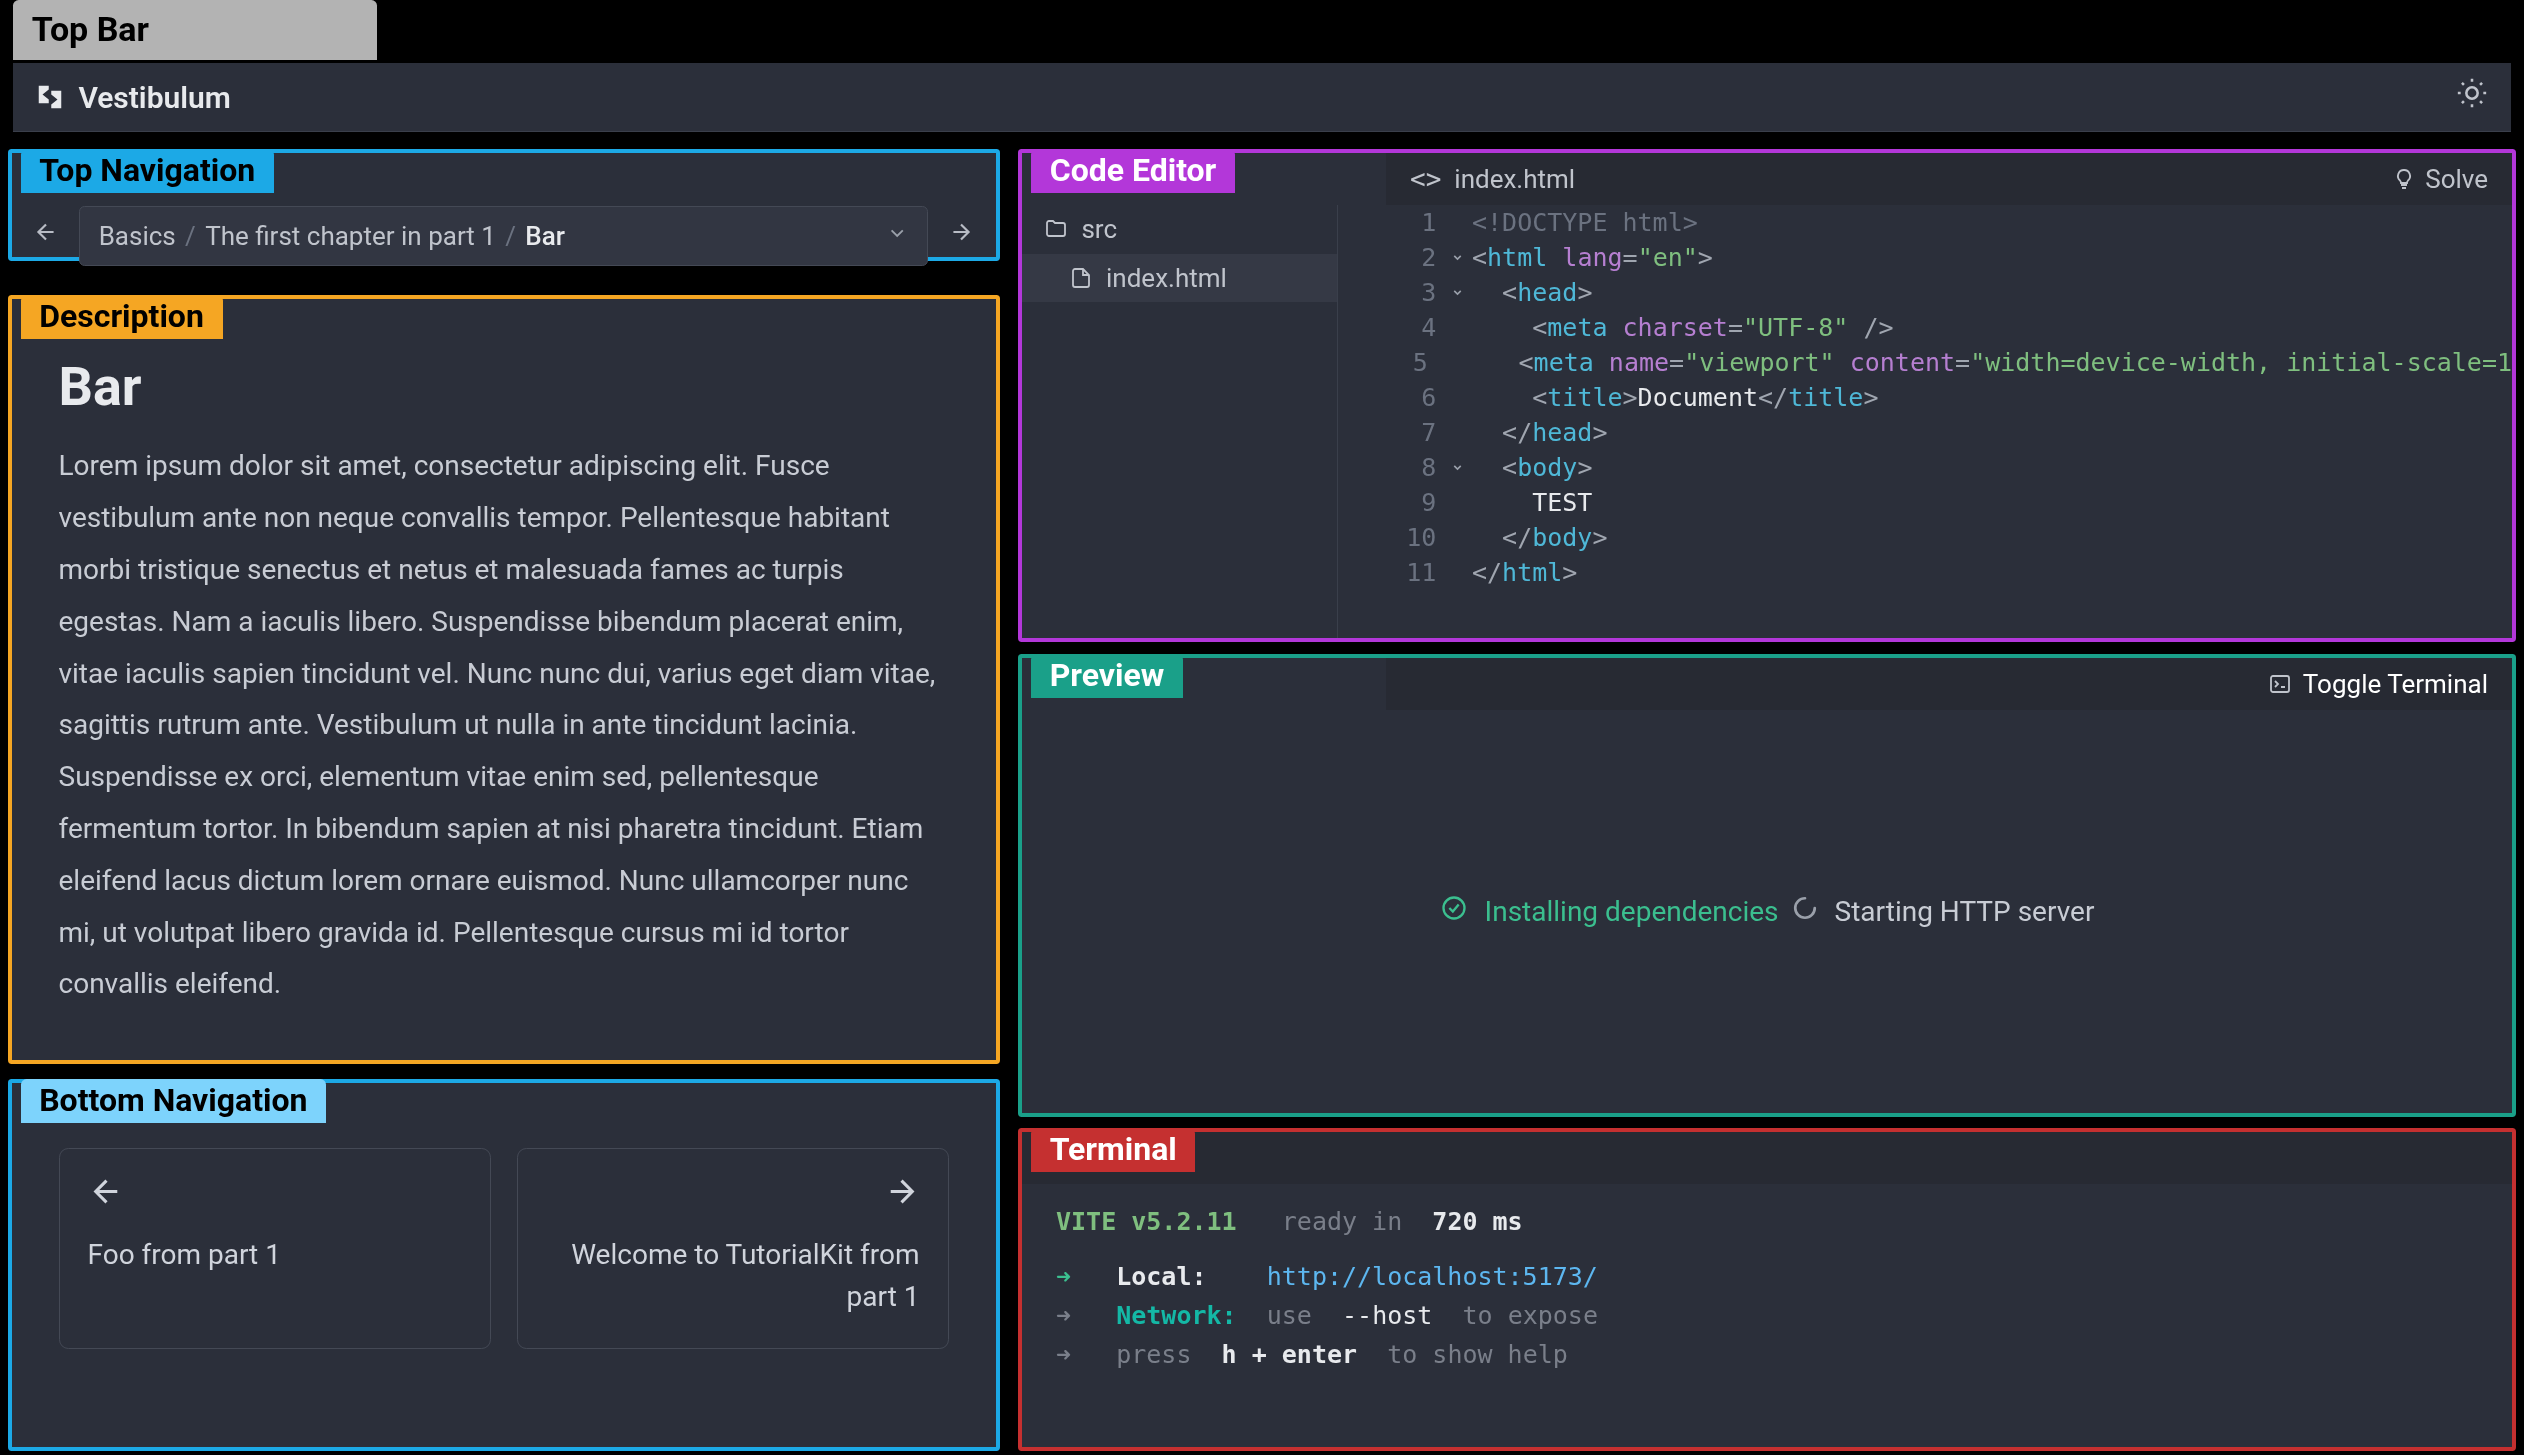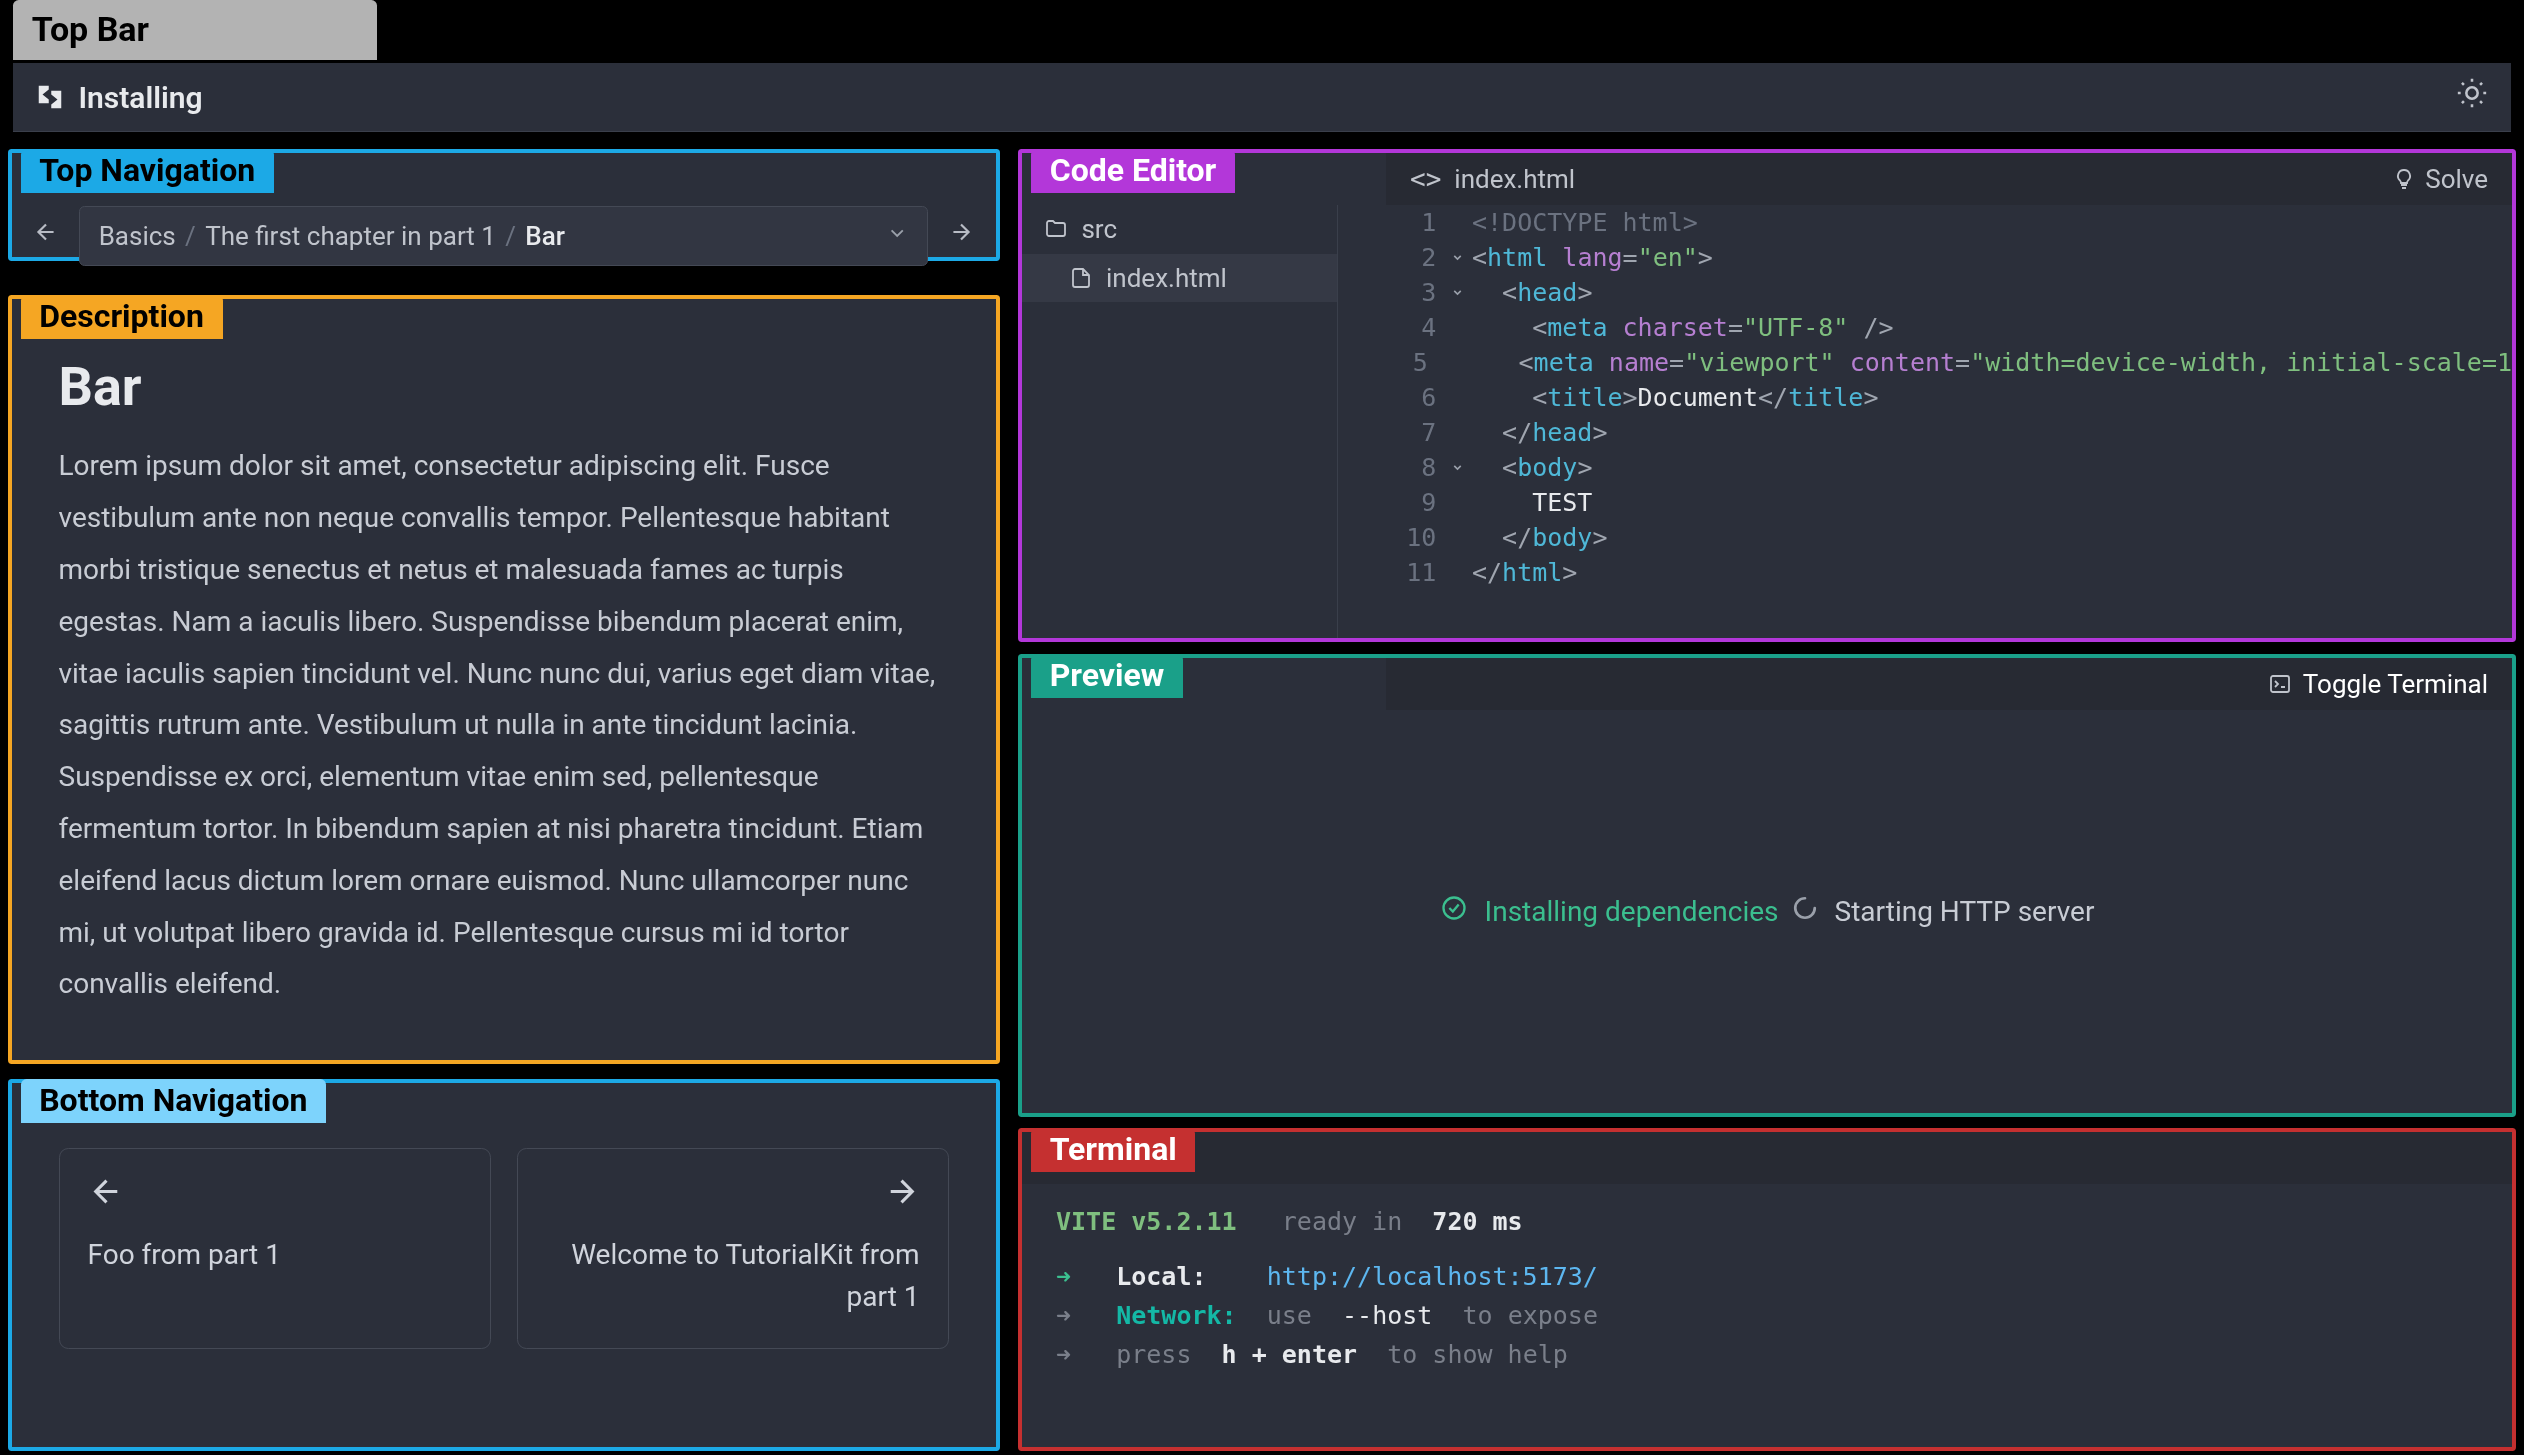--- a/index.html
+++ b/index.html
@@ -200,21 +200,21 @@
 </head>
 <body>
 
 <div class="tab-label top-tab">Top Bar</div>
 
 <div class="app-bar">
   <div class="app-logo">
     <svg width="30" height="30" viewBox="0 0 24 24">
         <path fill="#e8eaed" d="M3 3h8v3l-5 4 5 4v3H3V3zm18 18h-8v-3l5-4-5-4V7h8v14z"></path>
       </svg>
-    <span>Installing</span>
+    <span>Vestibulum</span>
   </div>
   <div class="app-bar-spacer"></div>
   <span class="theme-icon">
     <svg width="34" height="34" viewBox="0 0 24 24" fill="none" stroke="#c0c4cc" stroke-width="1.8">
         <circle cx="12" cy="12" r="4"></circle>
         <path d="M12 2v2M12 20v2M4.9 4.9l1.4 1.4M17.7 17.7l1.4 1.4M2 12h2M20 12h2M4.9 19.1l1.4-1.4M17.7 6.3l1.4-1.4"></path>
       </svg>
   </span>
 </div>
 

